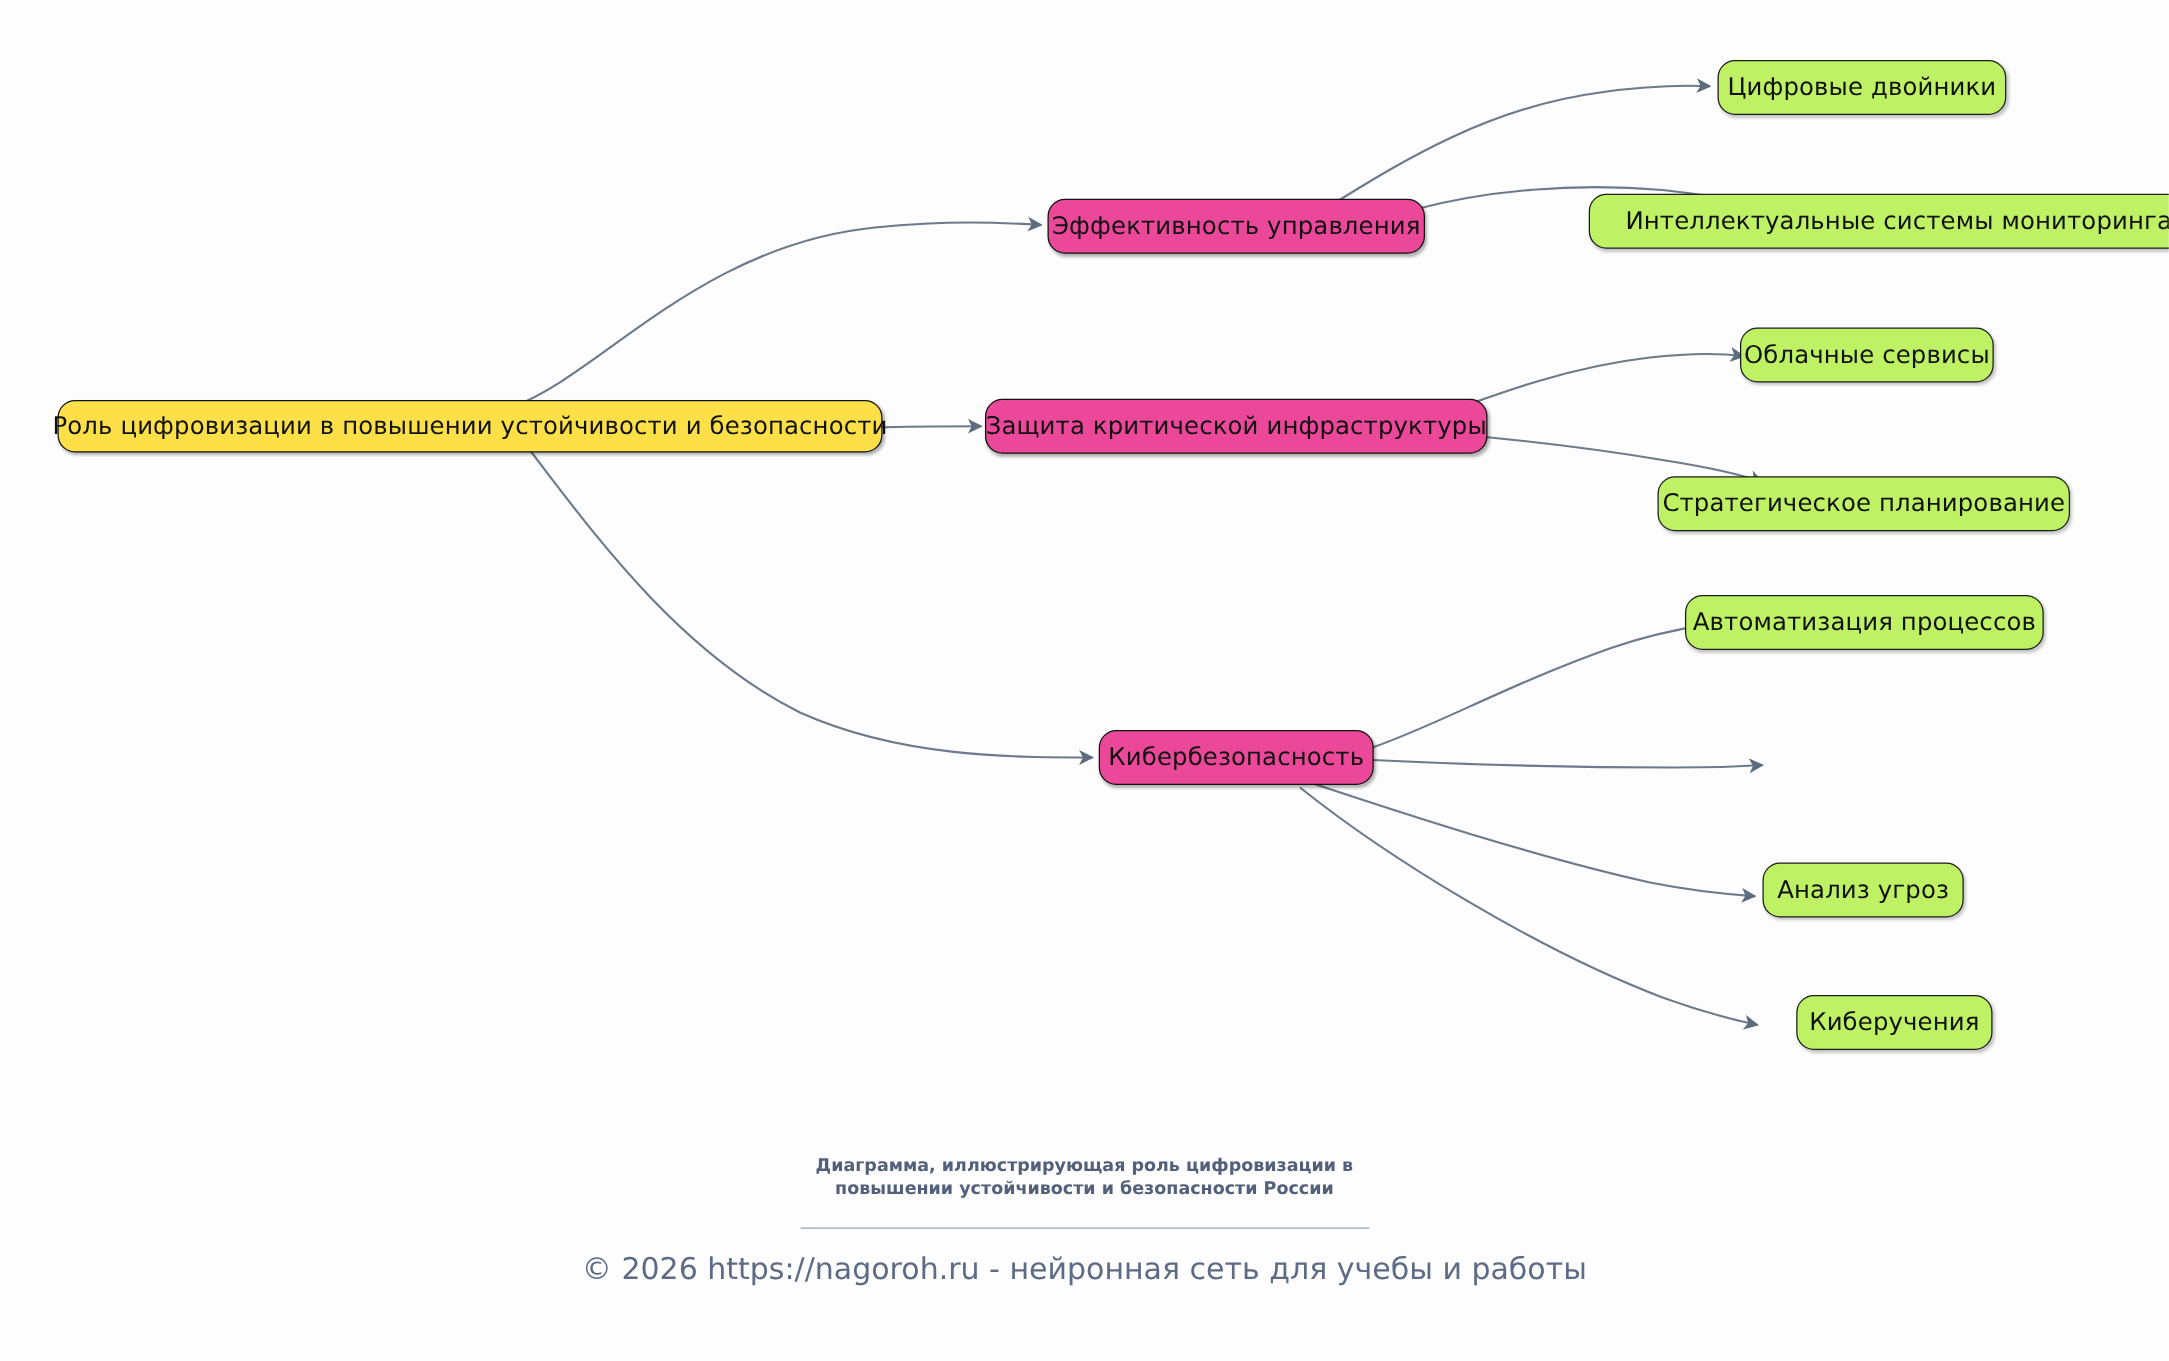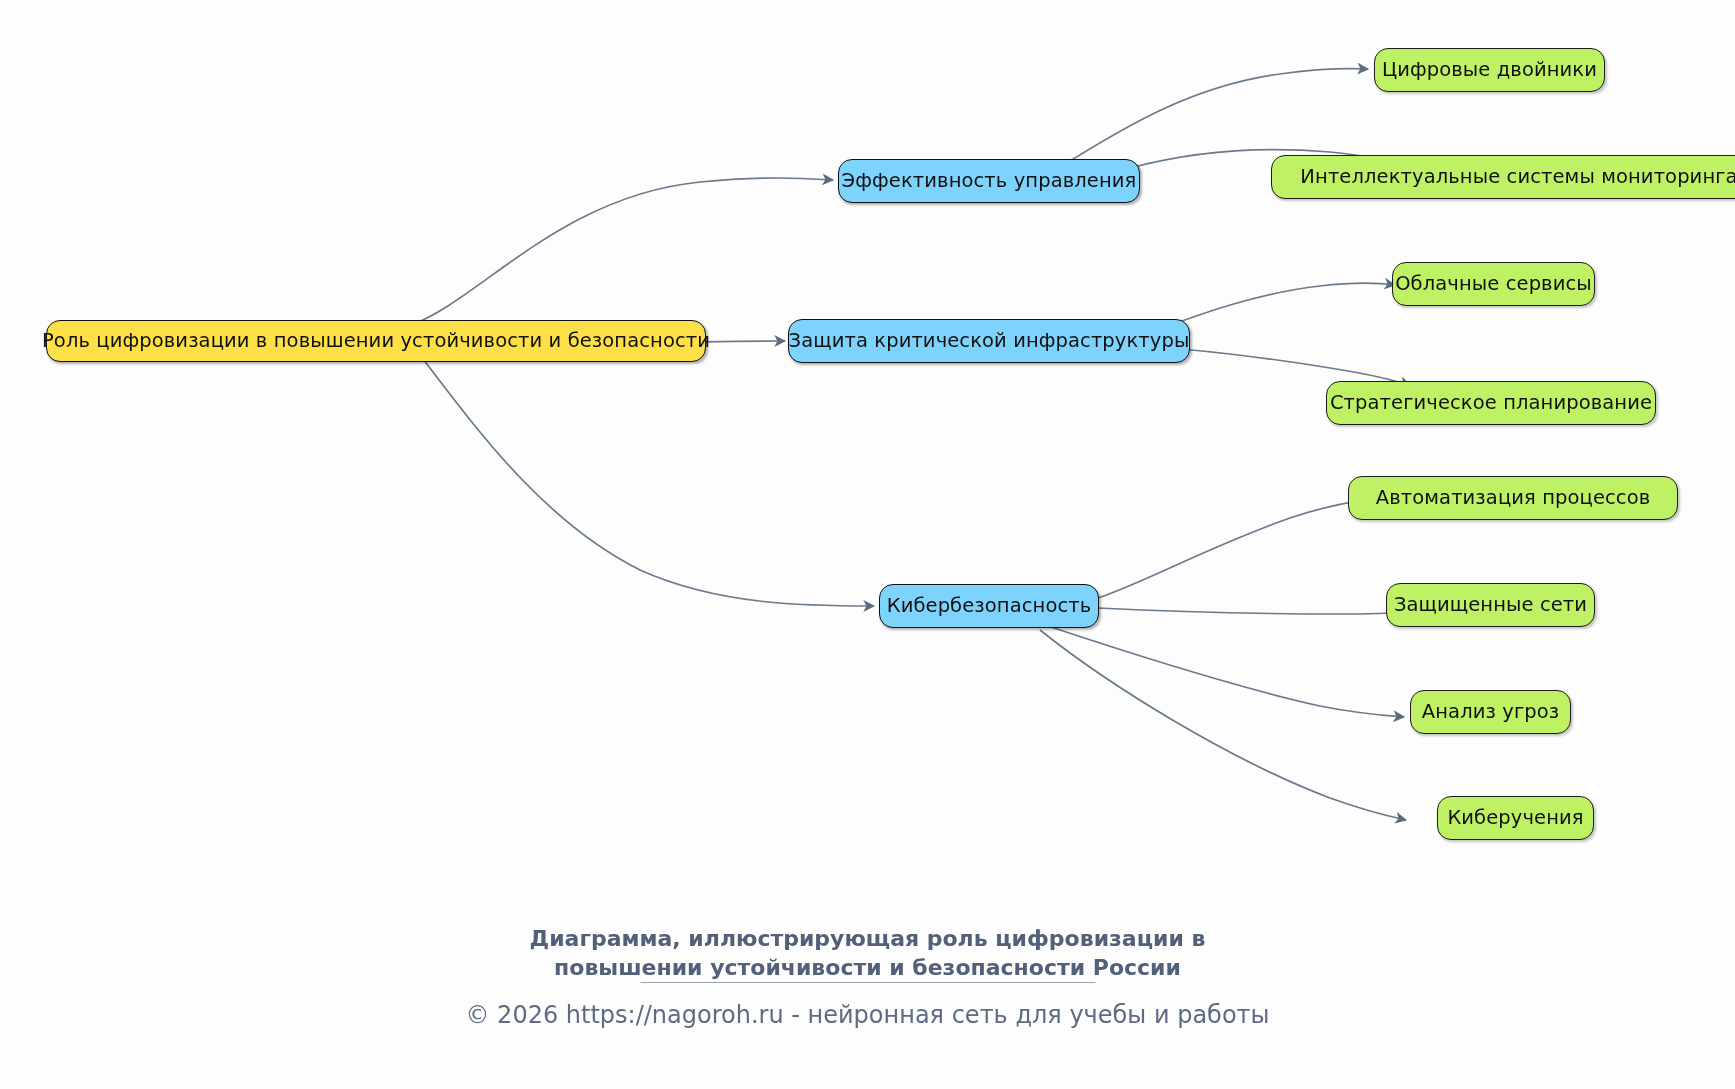--- a/index.html
+++ b/index.html
@@ -43,39 +43,39 @@
     color: #111111;
     letter-spacing: 0.1px;
   }
   .node-root {
     background: #fde047;
     border-color: #111111;
     border-radius: 14px;
     box-shadow: 1.5px 2px 2.5px rgba(0,0,0,0.30);
   }
   .node-branch {
-    background: #7dd3fc;
+    background: #ec4899;
     border-color: #111111;
     border-radius: 14px;
     box-shadow: 1.5px 2px 2.5px rgba(0,0,0,0.30);
   }
   .node-leaf {
     background: #bef264;
     border-color: #1c1c1c;
     border-radius: 14px;
     box-shadow: 1.5px 2px 2.5px rgba(0,0,0,0.22);
   }
   .caption {
     position: absolute;
     left: 0;
     width: 1735px;
     text-align: center;
     color: #53607a;
     font-weight: bold;
-    font-size: 22px;
+    font-size: 14px;
     line-height: 1.32;
   }
   .caption-rule {
     position: absolute;
     left: 50%;
     transform: translateX(-50%);
     width: 455px;
     height: 1px;
     background: #9aa3b4;
   }
@@ -144,27 +144,24 @@
   </div>
 
   <div class="node node-leaf" style="left:1392px; top:262px; width:203px; height:44px;text-align:center;">
     <span>Облачные сервисы</span>
   </div>
 
   <div class="node node-leaf" style="left:1326px; top:381px; width:330px; height:44px;">
     <span>Стратегическое планирование</span>
   </div>
 
-  <div class="node node-leaf" style="left:1348px; top:476px; width:330px; height:44px;">
+  <div class="node node-leaf" style="left:1348px; top:476px; width:287px; height:44px;">
     <span>Автоматизация процессов</span>
   </div>
 
-  <div class="node node-leaf" style="left:1386px; top:583px; width:209px; height:44px;">
-    <span>Защищенные сети</span>
-  </div>
 
   <div class="node node-leaf" style="left:1410px; top:690px; width:161px; height:44px;">
     <span>Анализ угроз</span>
   </div>
 
   <div class="node node-leaf" style="left:1437px; top:796px; width:157px; height:44px;">
     <span>Киберучения</span>
   </div>
 
   <div class="caption" style="top:924px;">

